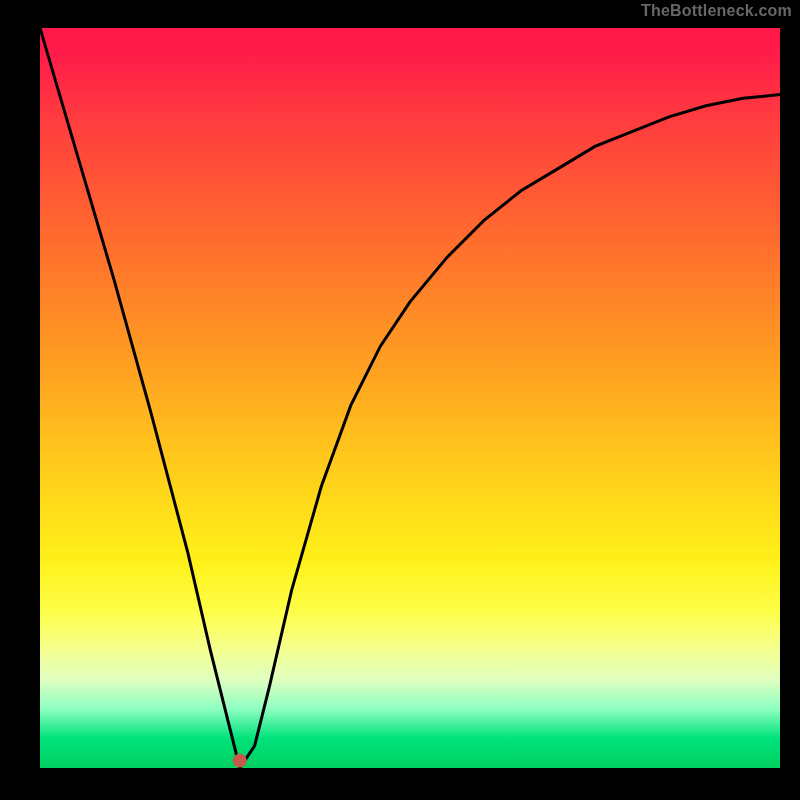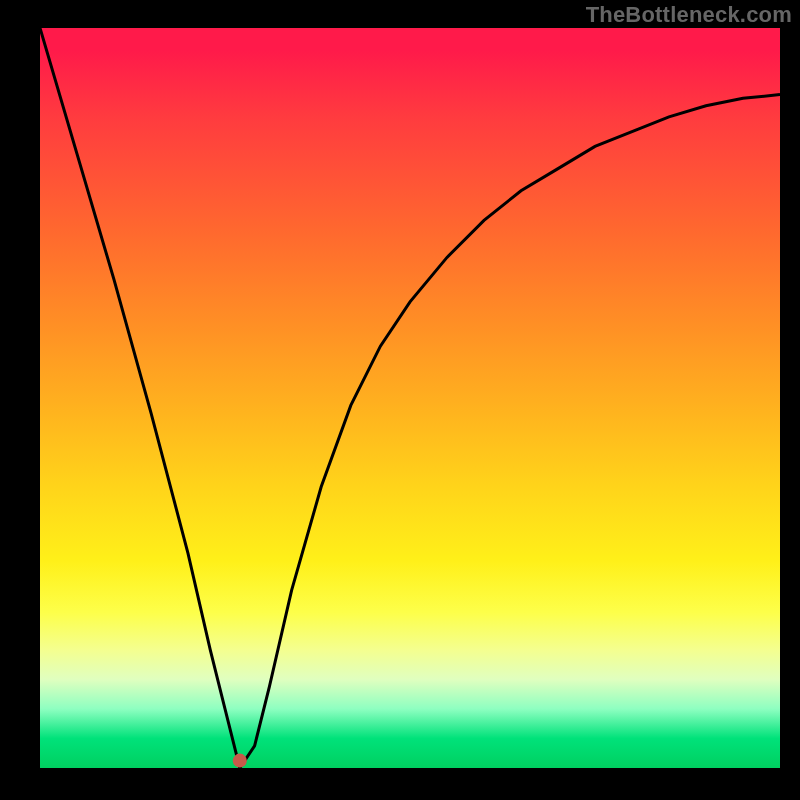--- a/index.html
+++ b/index.html
@@ -15,21 +15,21 @@
     position: relative;
     width: 800px;
     height: 800px;
     background: #000;
   }
   .watermark {
     position: absolute;
     top: 2px;
     right: 8px;
     color: #666666;
-    font-size: 22px;
+    font-size: 16px;
     font-weight: 600;
     letter-spacing: 0.2px;
     text-align: right;
   }
   .plot {
     position: absolute;
     left: 40px;
     top: 28px;
     width: 740px;
     height: 740px;

